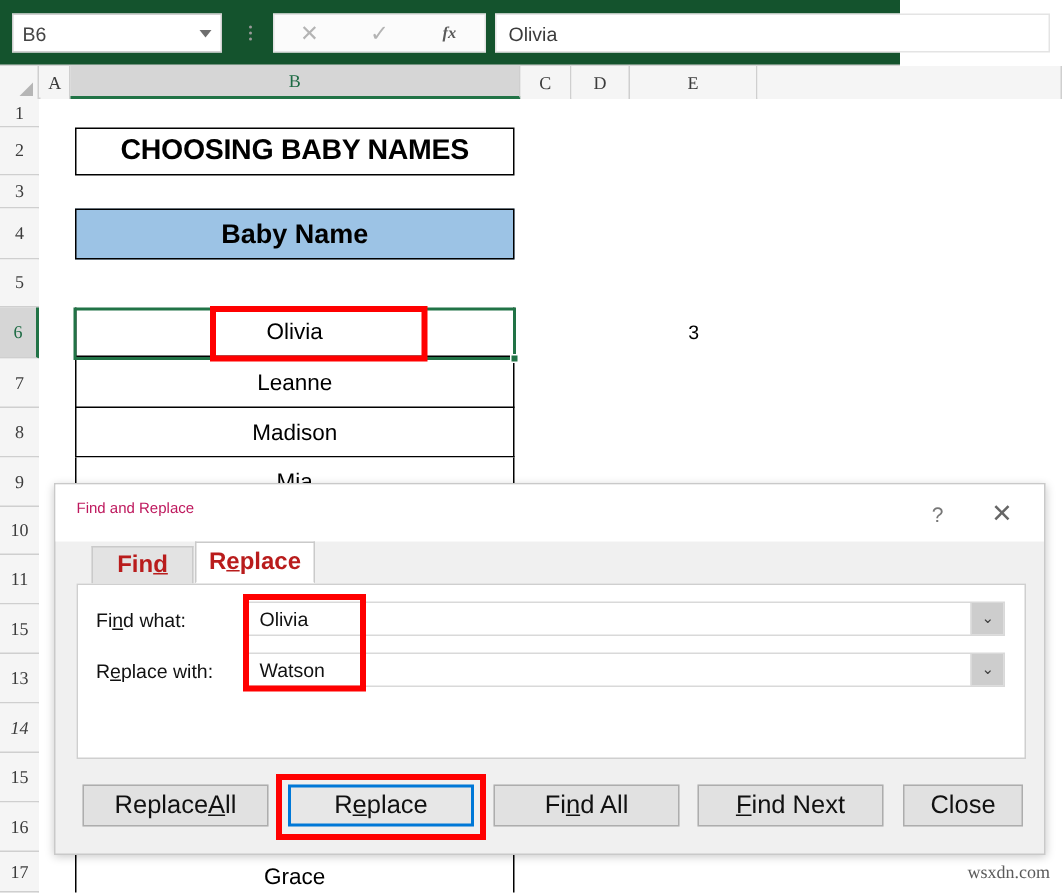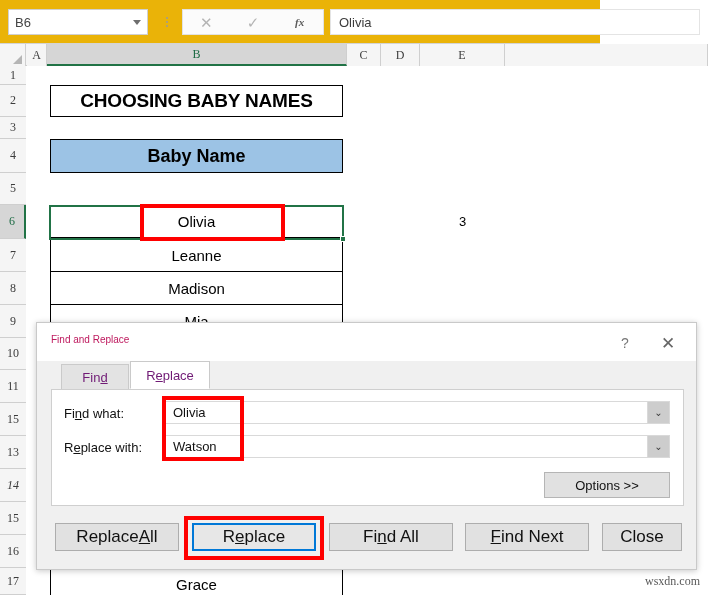--- a/index.html
+++ b/index.html
@@ -15,21 +15,21 @@
     font-family: "Liberation Sans", sans-serif;
     font-size: 12px;
     color: #000;
   }
 
   
   #formula-bar {
     position: absolute;
     left: 0; top: 0;
     width: 600px; height: 44px;
-    background: #eab308;
+    background: #14532d;
     border-bottom: 1px solid #d4d4d4;
     box-sizing: border-box;
   }
   #name-box {
     position: absolute;
     left: 8px; top: 9px;
     width: 140px; height: 26px;
     background: #ffffff;
     border: 1px solid #d0d0d0;
     box-sizing: border-box;
@@ -301,23 +301,24 @@
     position: absolute;
     left: 0; top: 38px;
     width: 100%; height: 28px;
   }
   .dlg-tab {
     position: absolute;
     top: 3px; height: 25px;
     display: flex;
     align-items: center;
     justify-content: center;
-    font-size: 13px;
-    color: #701a75;
-    box-sizing: border-box;
+    font-size: 16px;
+    color: #b91c1c;
+    box-sizing: border-box;
+    font-weight: bold;
   }
   #tab-find {
     left: 24px; width: 68px;
     background: #e3e3e3;
     border: 1px solid #cacaca;
     border-bottom: none;
   }
   #tab-replace {
     left: 93px; width: 80px;
     background: #ffffff;
@@ -547,23 +548,20 @@
       <span class="combo-value">Olivia</span>
       <span class="combo-arrow">⌄</span>
     </div>
     <div class="combo" id="combo-replace">
       <span class="combo-value">Watson</span>
       <span class="combo-arrow">⌄</span>
     </div>
 
     <div id="fields-highlight"></div>
 
-    <div id="options-button">
-      <span>Options &gt;&gt;</span>
-    </div>
   </div>
 
   <div id="button-row">
     <div class="dlg-btn" id="btn-replace-all">
         <span>Replace </span>
         <span class="ul">A</span>
         <span>ll</span>
       </div>
     <div class="dlg-btn focused" id="btn-replace">
         <span>R</span>

